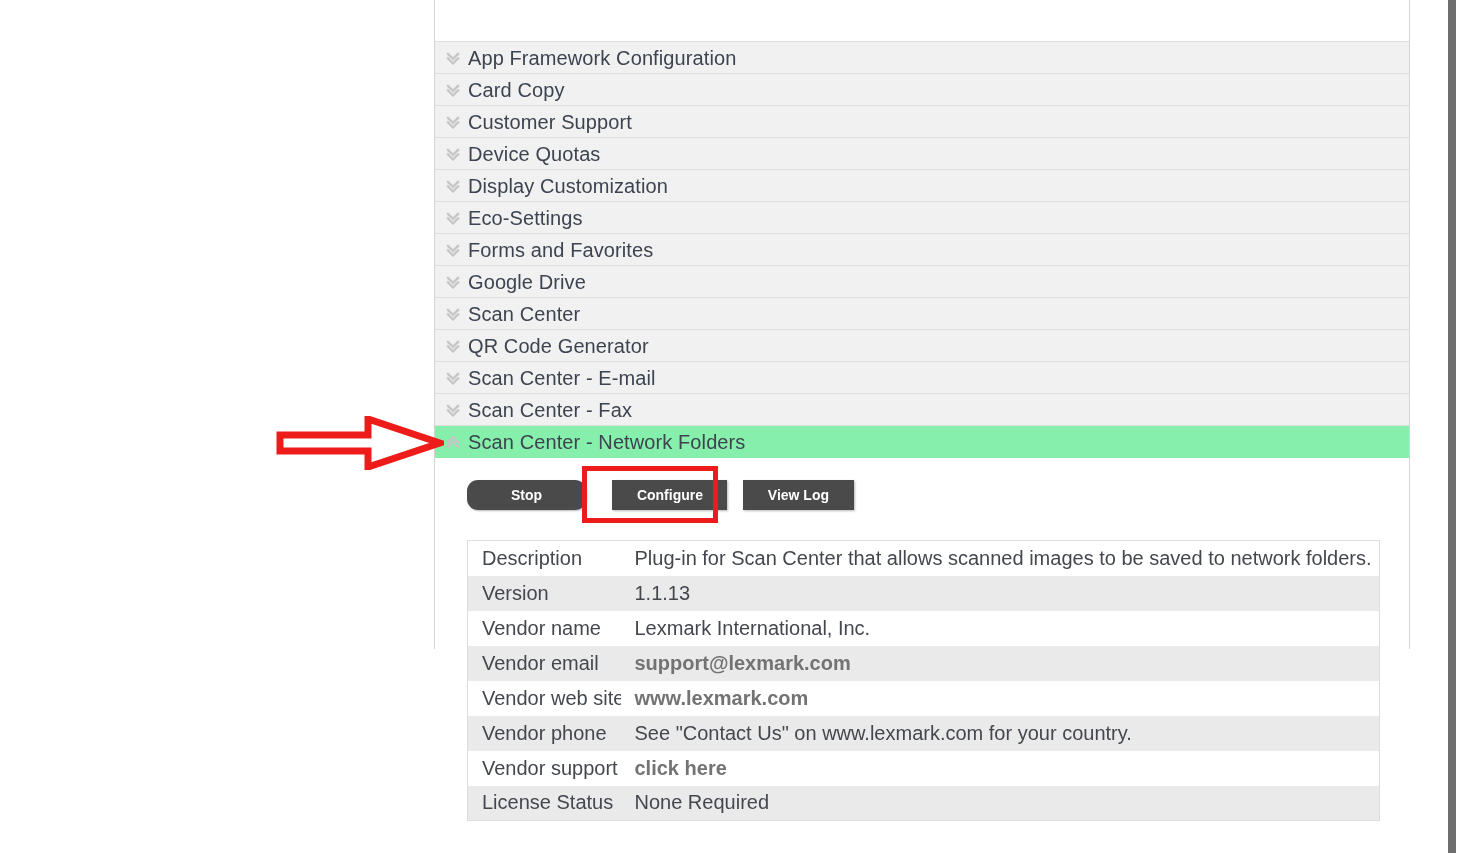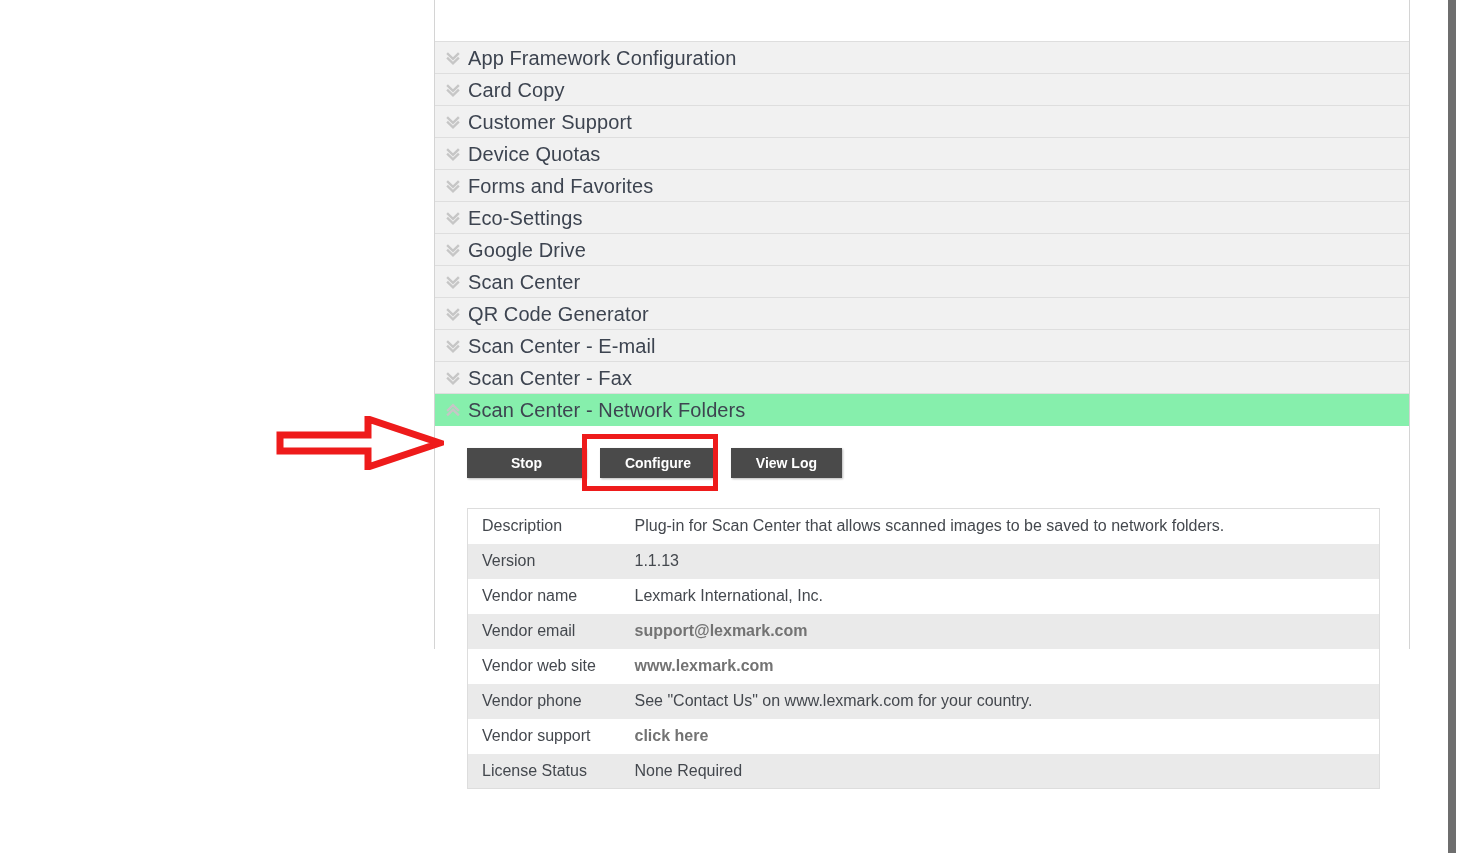--- a/index.html
+++ b/index.html
@@ -89,21 +89,21 @@
     text-align: center;
     line-height: 30px;
     height: 30px;
     border: none;
     box-shadow: 1px 1px 2px rgba(0,0,0,0.28);
     cursor: pointer;
     vertical-align: top;
     font-family: "Liberation Sans", sans-serif;
     padding: 0 10px;
   }
-  #btn-stop   { width: 119px; margin-right: 0px; }
+  #btn-stop   { width: 119px; margin-right: 12px; border-radius: 11px; }
   #btn-config { width: 115px; margin-left: 10px; margin-right: 11px; text-align: center; }
   #btn-viewlog{ width: 111px; }
 
   
   #configure-highlight {
     position: absolute;
     left: 147px;
     top: 8px;
     width: 136px;
     height: 57px;
@@ -117,21 +117,21 @@
     margin-top: 12px;
     width: 913px;
     border-collapse: collapse;
     border: 1px solid #dddddd;
     table-layout: fixed;
   }
   #info-table tr { height: 35px; }
   #info-table tr:nth-child(even) { background: #eaeaea; }
   #info-table tr:nth-child(odd)  { background: #ffffff; }
   #info-table td {
-    font-size: 16px;
+    font-size: 20px;
     color: #44484e;
     padding: 0 0 0 14px;
     vertical-align: middle;
     white-space: nowrap;
     overflow: hidden;
   }
   #info-table td.lbl { width: 153px; }
   .tlink { color: #737373; font-weight: bold; }
 
   
@@ -209,30 +209,39 @@
           </span>
           <span class="app-label">Device Quotas</span>
         </div>
         <div class="app-row">
           <span class="chev">
             <svg width="14" height="16" viewBox="0 0 14 16">
               <path d="M2,4 L7,8.8 L12,4" fill="none" stroke="#c6c6c6" stroke-width="2.4" stroke-linecap="square"></path>
               <path d="M2,8.5 L7,13.3 L12,8.5" fill="none" stroke="#c6c6c6" stroke-width="2.4" stroke-linecap="square"></path>
             </svg>
           </span>
+          <span class="app-label">Display Customization</span>
+        </div>
+        <div class="app-row">
+          <span class="chev">
+            <svg width="14" height="16" viewBox="0 0 14 16">
+              <path d="M2,4 L7,8.8 L12,4" fill="none" stroke="#c6c6c6" stroke-width="2.4" stroke-linecap="square"></path>
+              <path d="M2,8.5 L7,13.3 L12,8.5" fill="none" stroke="#c6c6c6" stroke-width="2.4" stroke-linecap="square"></path>
+            </svg>
+          </span>
+          <span class="app-label">Eco-Settings</span>
+        </div>
+        <div class="app-row">
+          <span class="chev">
+            <svg width="14" height="16" viewBox="0 0 14 16">
+              <path d="M2,4 L7,8.8 L12,4" fill="none" stroke="#c6c6c6" stroke-width="2.4" stroke-linecap="square"></path>
+              <path d="M2,8.5 L7,13.3 L12,8.5" fill="none" stroke="#c6c6c6" stroke-width="2.4" stroke-linecap="square"></path>
+            </svg>
+          </span>
           <span class="app-label">Forms and Favorites</span>
-        </div>
-        <div class="app-row">
-          <span class="chev">
-            <svg width="14" height="16" viewBox="0 0 14 16">
-              <path d="M2,4 L7,8.8 L12,4" fill="none" stroke="#c6c6c6" stroke-width="2.4" stroke-linecap="square"></path>
-              <path d="M2,8.5 L7,13.3 L12,8.5" fill="none" stroke="#c6c6c6" stroke-width="2.4" stroke-linecap="square"></path>
-            </svg>
-          </span>
-          <span class="app-label">Eco-Settings</span>
         </div>
         <div class="app-row">
           <span class="chev">
             <svg width="14" height="16" viewBox="0 0 14 16">
               <path d="M2,4 L7,8.8 L12,4" fill="none" stroke="#c6c6c6" stroke-width="2.4" stroke-linecap="square"></path>
               <path d="M2,8.5 L7,13.3 L12,8.5" fill="none" stroke="#c6c6c6" stroke-width="2.4" stroke-linecap="square"></path>
             </svg>
           </span>
           <span class="app-label">Google Drive</span>
         </div>

